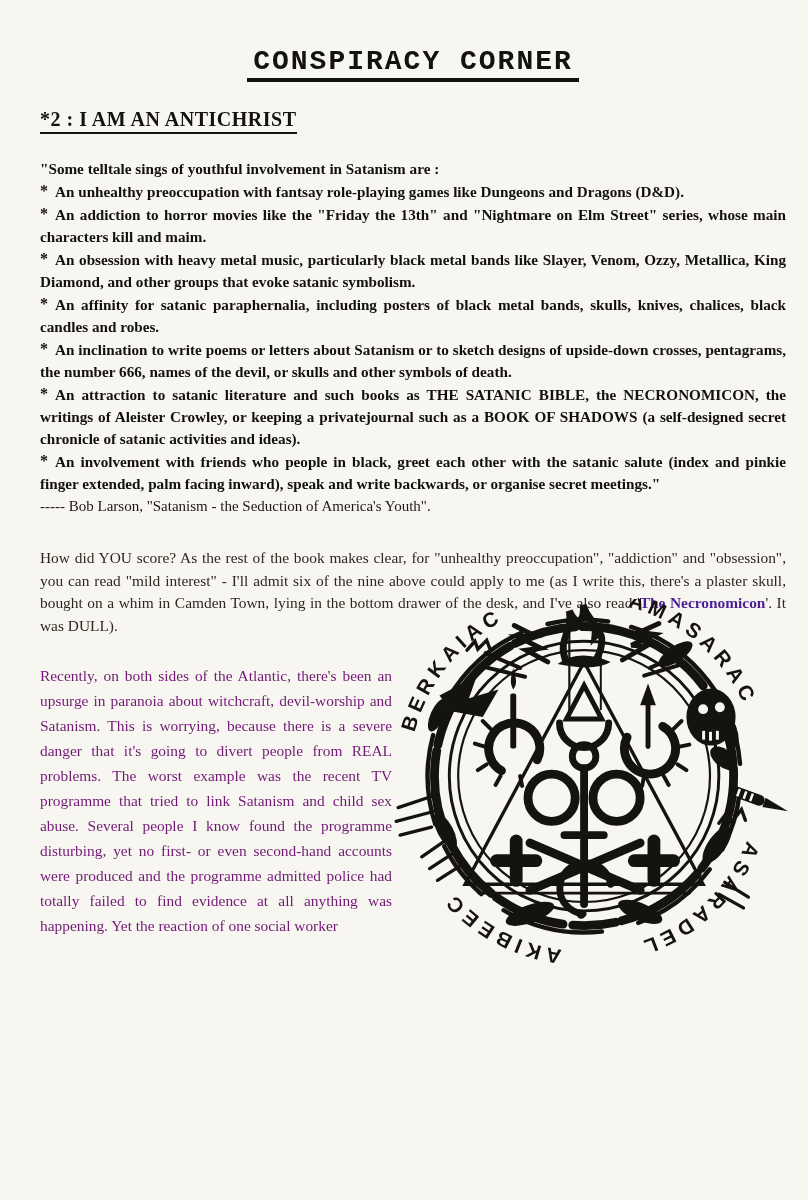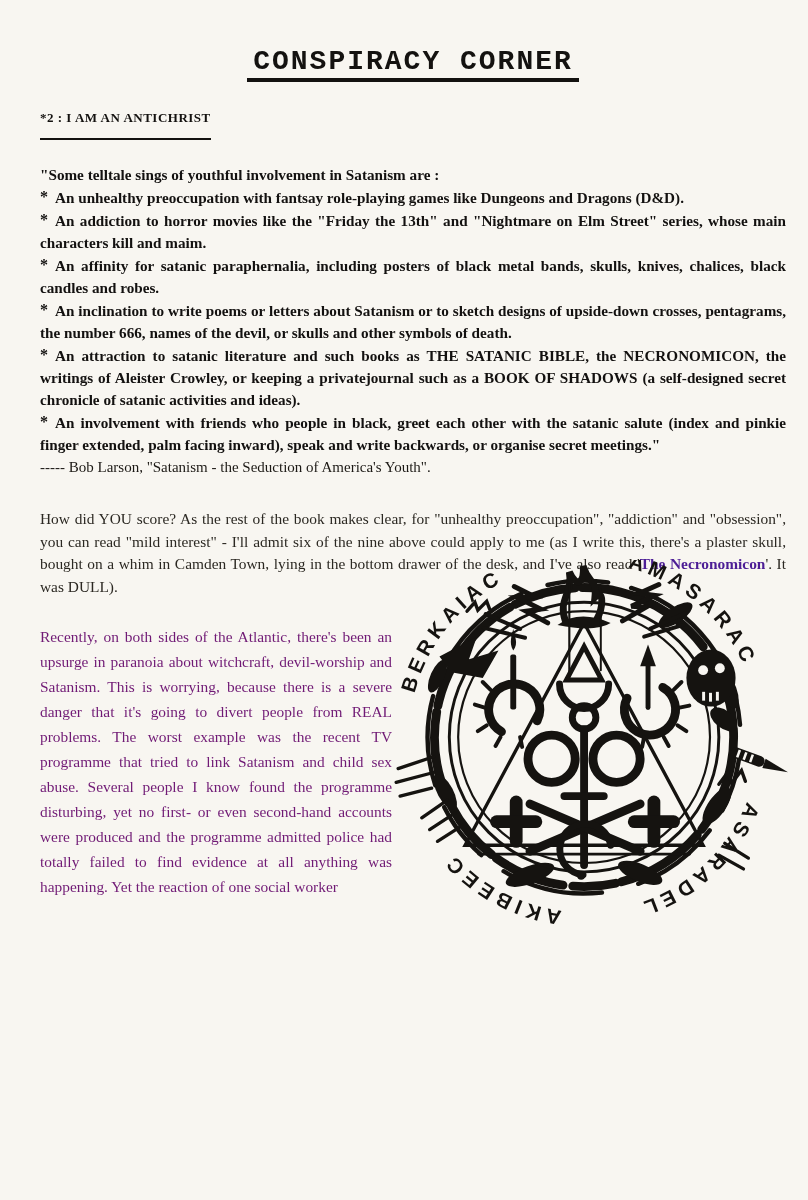--- a/index.html
+++ b/index.html
@@ -23,23 +23,23 @@
     display:inline-block;
     font-size:28px;font-weight:700;letter-spacing:2px;
     border-bottom:4px solid #141210;
     padding:0 6px 1px 6px;
     color:#141210;
     font-family:Liberation Mono, monospace;
   }
   
   .sect{
     display:inline-block;
-    font-size:13px;font-weight:700;letter-spacing:.5px;
+    font-size:20px;font-weight:700;letter-spacing:.5px;
     border-bottom:2.5px solid #141210;
-    padding-bottom:12px;
+    padding-bottom:1px;
     margin:0 0 24px 0;
     color:#141210;
   }
   
   .quote{font-weight:700;font-size:15.2px;line-height:22px;color:#131110;}
   .quote p{margin:0;text-align:justify;}
   .bl{font-weight:900;font-size:16px;margin-right:7px;vertical-align:1px;}
   .attr{
     font-weight:400;font-size:15px;line-height:22px;
     margin:1px 0 0 34px;color:#1c1915;
@@ -79,20 +79,21 @@
   </div>
 
   <div>
     <span class="sect">*2 : I AM AN ANTICHRIST</span>
   </div>
 
   <div class="quote">
     <p>"Some telltale sings of youthful involvement in Satanism are :</p>
     <p><span class="bl">*</span><span>An unhealthy preoccupation with fantsay role-playing games like Dungeons and Dragons (D&amp;D).</span></p>
     <p><span class="bl">*</span><span>An addiction to horror movies like the "Friday the 13th" and "Nightmare on Elm Street" series, whose main characters kill and maim.</span></p>
+    <p><span class="bl">*</span><span>An obsession with heavy metal music, particularly black metal bands like Slayer, Venom, Ozzy, Metallica, King Diamond, and other groups that evoke satanic symbolism.</span></p>
     <p><span class="bl">*</span><span>An affinity for satanic paraphernalia, including posters of black metal bands, skulls, knives, chalices, black candles and robes.</span></p>
     <p><span class="bl">*</span><span>An inclination to write poems or letters about Satanism or to sketch designs of upside-down crosses, pentagrams, the number 666, names of the devil, or skulls and other symbols of death.</span></p>
     <p><span class="bl">*</span><span>An attraction to satanic literature and such books as THE SATANIC BIBLE, the NECRONOMICON, the writings of Aleister Crowley, or keeping a privatejournal such as a BOOK OF SHADOWS (a self-designed secret chronicle of satanic activities and ideas).</span></p>
     <p><span class="bl">*</span><span>An involvement with friends who people in black, greet each other with the satanic salute (index and pinkie finger extended, palm facing inward), speak and write backwards, or organise secret meetings."</span></p>
     <p class="attr">----- Bob Larson, "Satanism - the Seduction of America's Youth".</p>
   </div>
 
   <p class="para"><span>How did YOU score? As the rest of the book makes clear, for "unhealthy preoccupation", "addiction" and "obsession", you can read "mild interest" - I'll admit six of the nine above could apply to me (as I write this, there's a plaster skull, bought on a whim in Camden Town, lying in the bottom drawer of the desk, and I've also read '</span><b>The Necronomicon</b><span>'. It was DULL).</span></p>
 
   <div class="columns">

